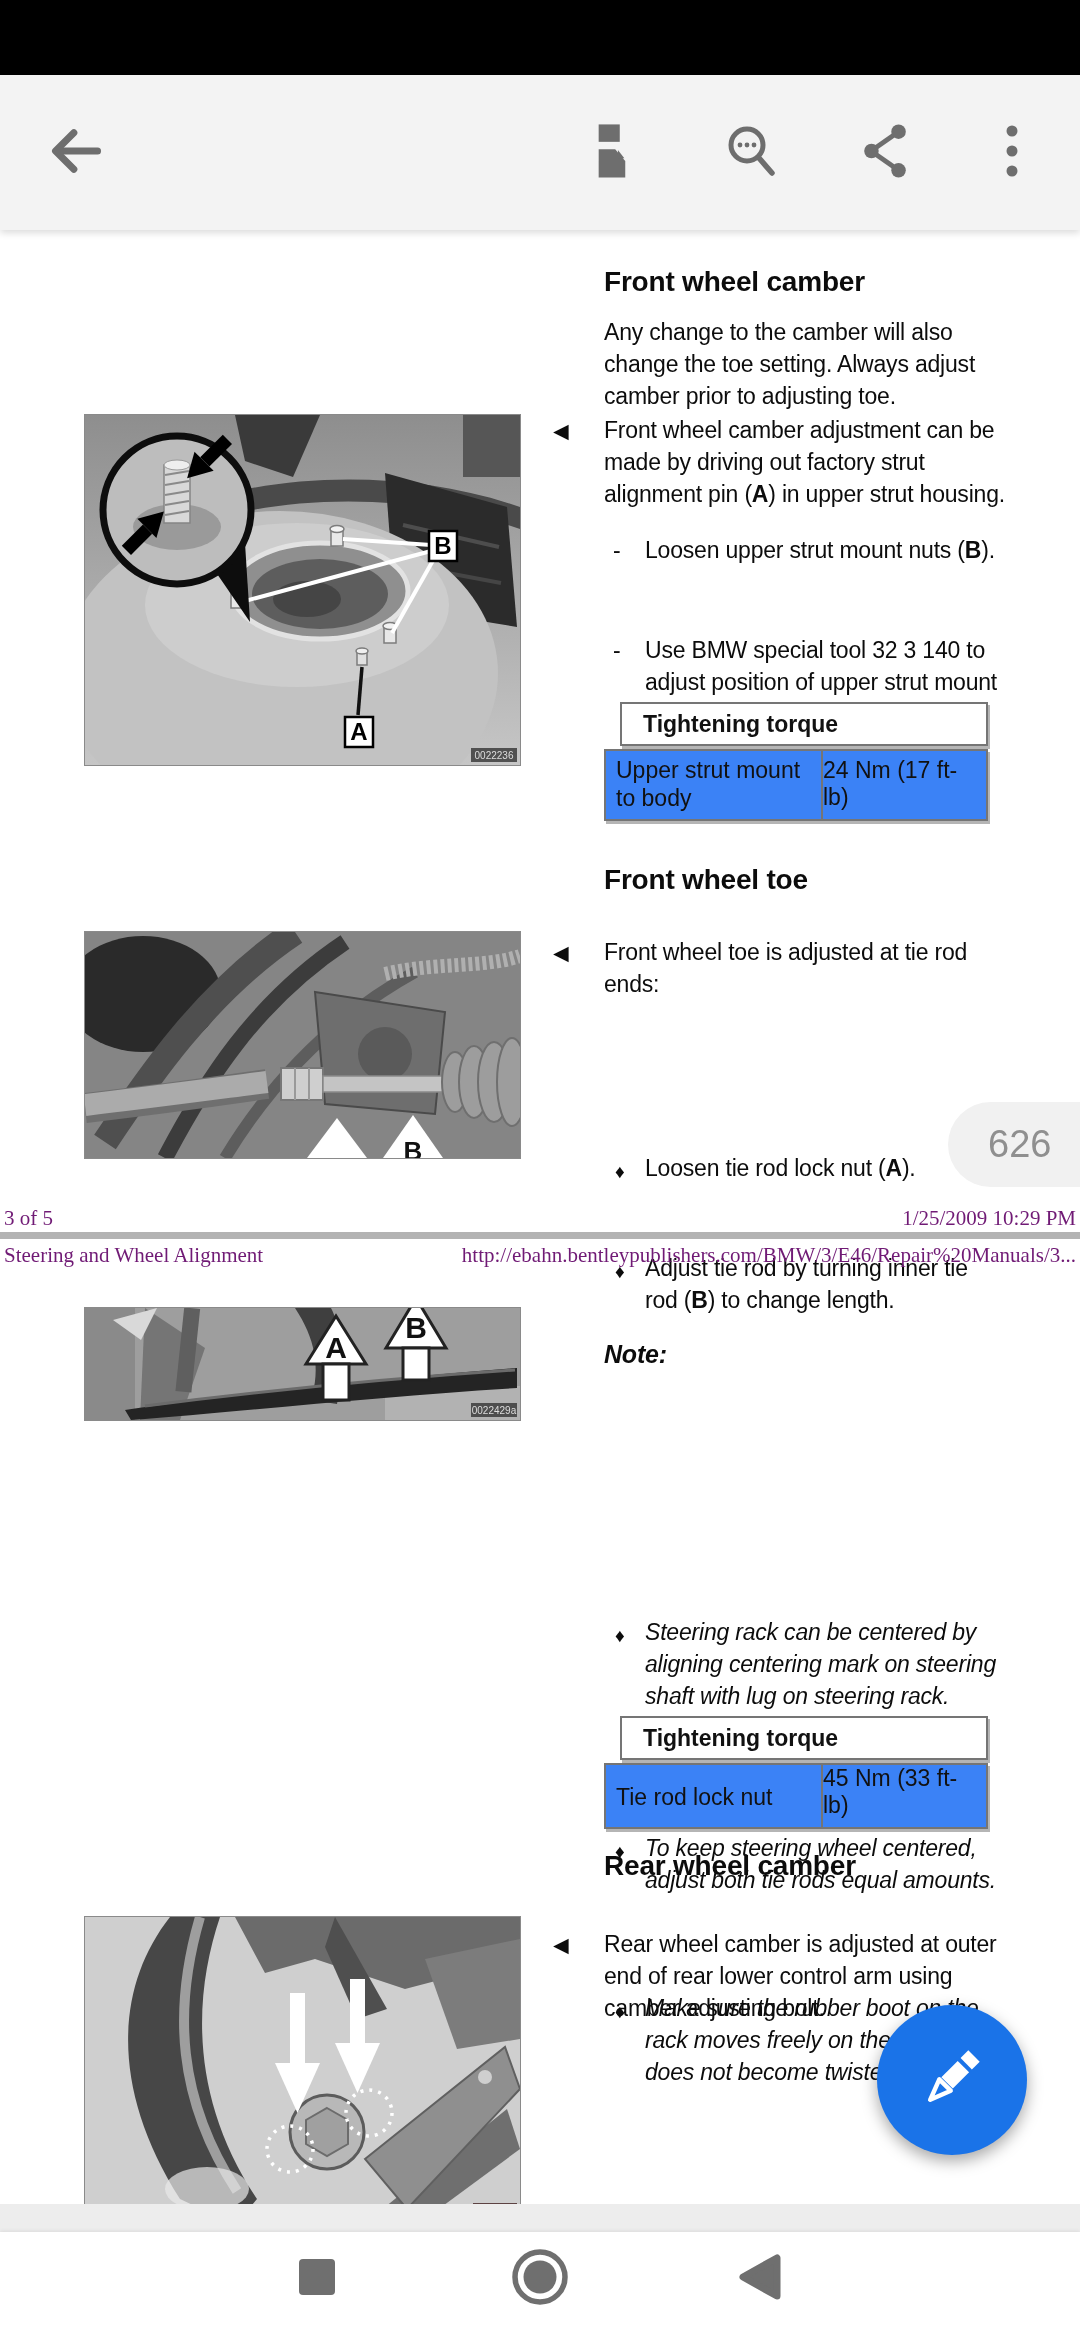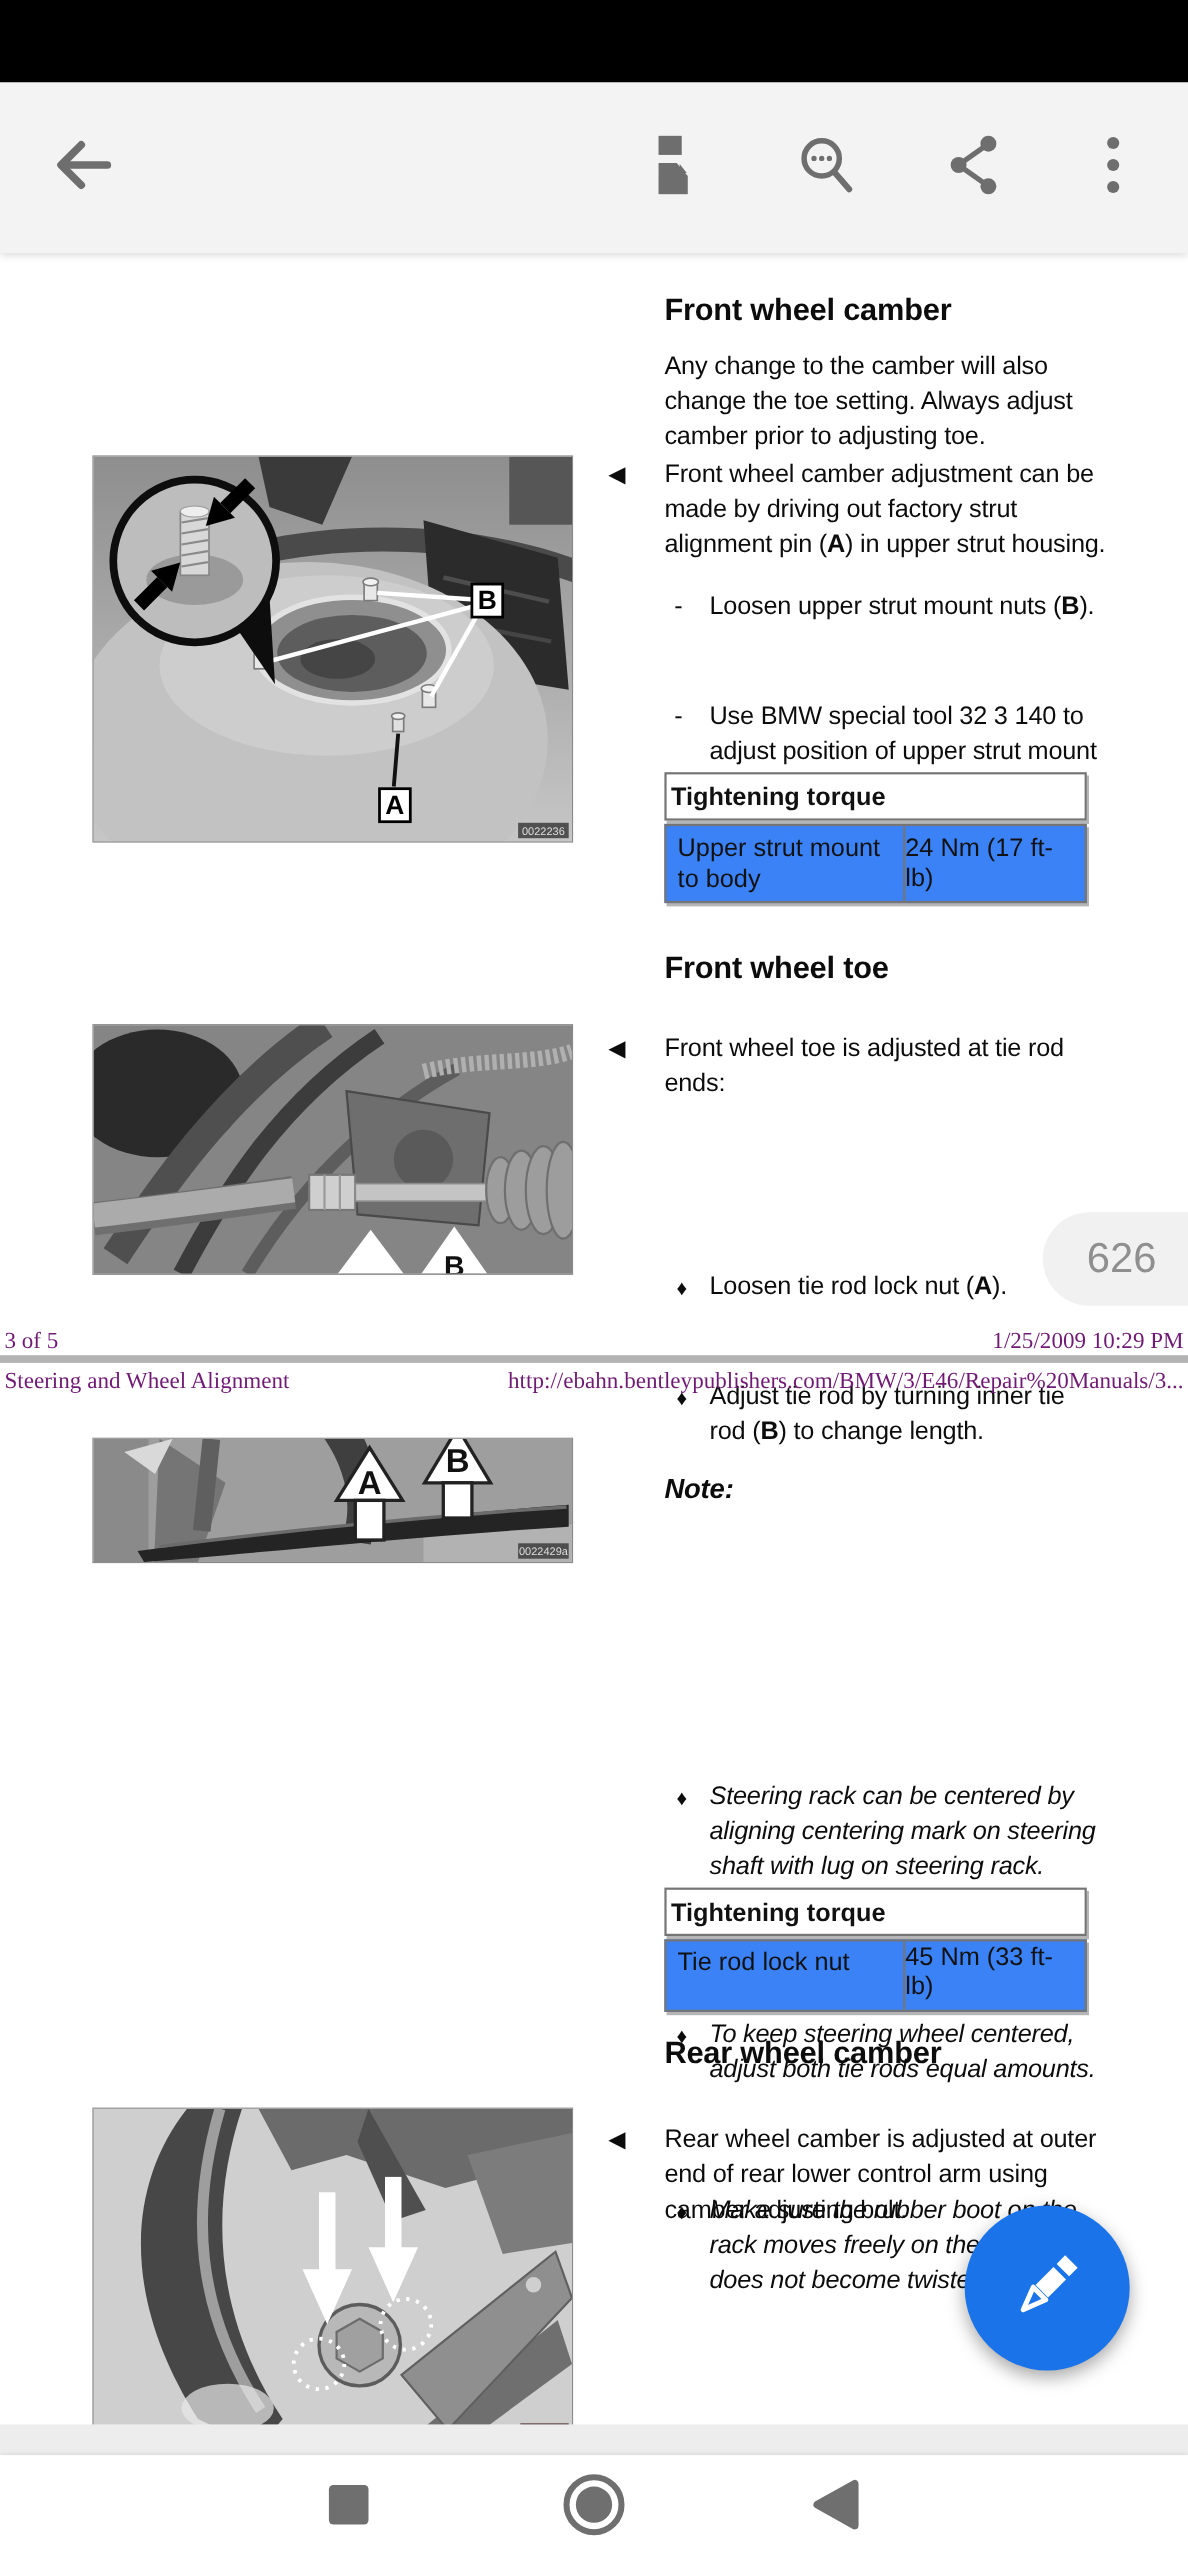--- a/index.html
+++ b/index.html
@@ -20,21 +20,21 @@
   .note-i{font-style:italic;}
   .marker{position:absolute;color:#0c0c0c;}
   .sub{position:relative;}
   .sub .bullet{position:absolute;left:11px;top:4px;font-size:19px;}
   .sub .dash{position:absolute;left:9px;top:0;font-size:23px;}
   .sub .txt{margin-left:41px;}
 
   
   .tq{position:absolute;width:384px;}
   .tq .hd{border:2px solid #757575;box-shadow:2px 3px 0 #b5b5b5;background:#fff;
-          height:40px;line-height:40px;padding-left:4px;font-weight:bold;font-size:23px;}
+          height:40px;line-height:40px;padding-left:21px;font-weight:bold;font-size:23px;margin-left:16px;}
   .tq .row{margin-top:3px;border:2px solid #757575;box-shadow:2px 3px 0 #b5b5b5;background:#3b82f6;
           display:flex;}
   .tq .cl{width:197px;border-right:2px solid #757575;padding:5px 8px 7px 10px;font-size:23px;line-height:28px;}
   .tq .cv{flex:1;display:flex;align-items:flex-end;justify-content:flex-end;
           padding:0 8px 8px 0;font-size:23px;}
 
   
   .photo{position:absolute;left:85px;width:435px;overflow:hidden;background:#9a9a9a;outline:1px solid #8a8a8a;}
 
   
@@ -293,21 +293,21 @@
       <span class="bullet" style="font-style:normal;">♦</span>
       <div class="txt">To keep steering wheel centered,<br>adjust both tie rods equal amounts.</div>
     </div>
     <div class="abs doc-text note-i sub" style="left:604px;top:1378px;width:470px;">
       <span class="bullet" style="font-style:normal;">♦</span>
       <div class="txt">Make sure the rubber boot on the<br>rack moves freely on the tie rod and<br>does not become twisted.</div>
     </div>
     <div class="tq" style="left:604px;top:1486px;">
       <div class="hd">Tightening torque</div>
       <div class="row">
-        <div class="cl" style="padding-top:4px;padding-bottom:8px;">Tie rod lock nut</div>
+        <div class="cl" style="padding-top:18px;padding-bottom:8px;">Tie rod lock nut</div>
         <div class="cv">45 Nm (33 ft-lb)</div>
       </div>
     </div>
 
     <div class="abs h1" style="left:604px;top:1620px;text-align:right;">Rear wheel camber</div>
     <span class="marker" style="left:548px;top:1700px;font-size:26px;">◄</span>
     <div class="abs doc-text" style="left:604px;top:1698px;width:470px;">Rear wheel camber is adjusted at outer<br>end of rear lower control arm using<br>camber adjusting bolt.</div>
 
     <div class="photo" style="top:1687px;height:308px;">
       <svg width="435" height="308" viewBox="0 0 435 308">

